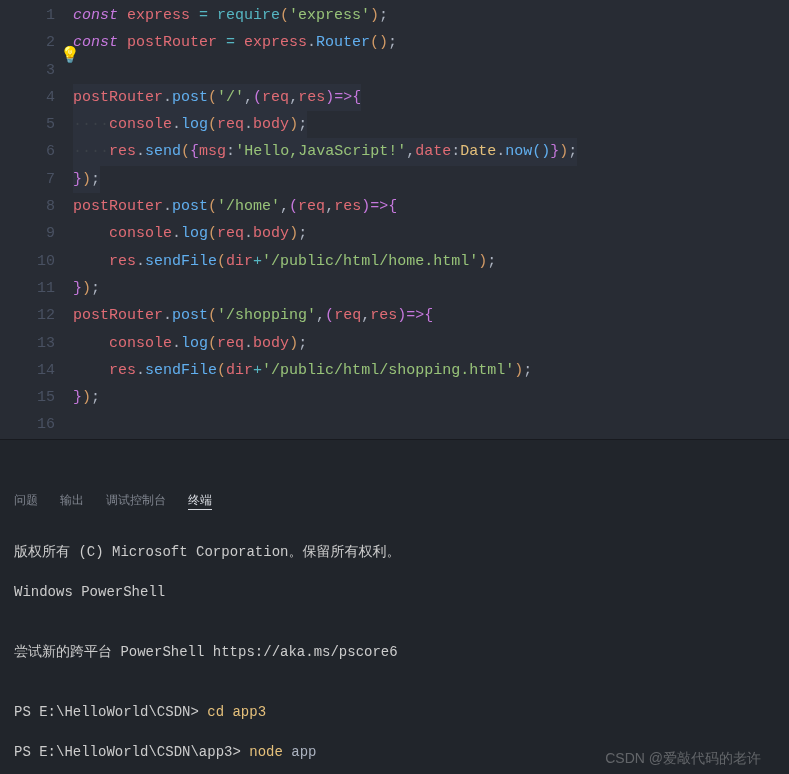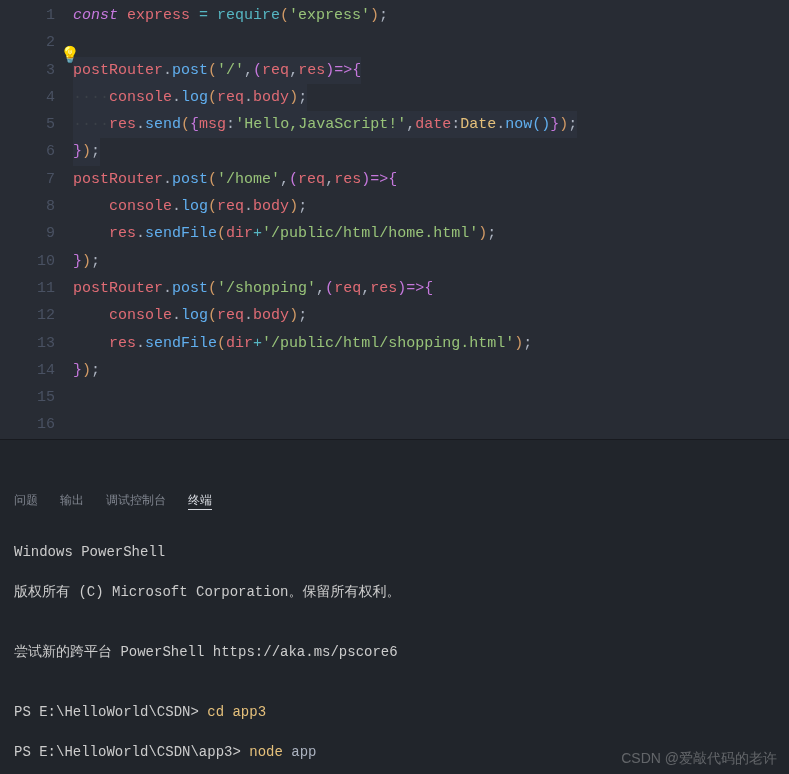--- a/index.html
+++ b/index.html
@@ -77,21 +77,21 @@
     font-size: 14px;
     line-height: 20px;
     color: #cccccc;
     white-space: pre;
     font-family: Consolas, 'Courier New', monospace;
   }
   .t-yellow { color: #e5c07b; }
   .t-gray { color: #abb2bf; }
   .watermark {
     position: absolute;
-    right: 12px;
+    right: 28px;
     bottom: 6px;
     color: rgba(220,220,220,0.35);
     font-family: "Microsoft YaHei", sans-serif;
     font-size: 14px;
   }
 </style>
 </head>
 <body>
 
 <div class="editor">
@@ -109,20 +109,21 @@
     <div>10</div>
     <div>11</div>
     <div>12</div>
     <div>13</div>
     <div>14</div>
     <div>15</div>
     <div>16</div>
   </div>
   <div class="code-lines">
     <div class="line"><span class="kw">const </span><span class="var">express</span><span class="op"> = </span><span class="call">require</span><span class="paren">(</span><span class="str">'express'</span><span class="paren">)</span><span class="punc">;</span></div>
+    <div class="line"><span class="kw">const </span><span class="var">postRouter</span><span class="op"> = </span><span class="var">express</span><span class="punc">.</span><span class="fn">Router</span><span class="paren">()</span><span class="punc">;</span></div>
     <div class="line"></div>
     <div class="line"><span class="bg-sel"><span class="var">postRouter</span><span class="punc">.</span><span class="fn">post</span><span class="paren">(</span><span class="str">'/'</span><span class="punc">,</span><span class="paren2">(</span><span class="var">req</span><span class="punc">,</span><span class="var">res</span><span class="paren2">)</span><span class="kw">=&gt;</span><span class="paren2">{</span></span></div>
     <div class="line"><span class="bg-sel"><span class="dots">····</span><span class="var">console</span><span class="punc">.</span><span class="fn">log</span><span class="paren">(</span><span class="var">req</span><span class="punc">.</span><span class="prop">body</span><span class="paren">)</span><span class="punc">;</span></span></div>
     <div class="line"><span class="bg-sel"><span class="dots">····</span><span class="var">res</span><span class="punc">.</span><span class="fn">send</span><span class="paren">(</span><span class="paren2">{</span><span class="prop">msg</span><span class="punc">:</span><span class="str">'Hello,JavaScript!'</span><span class="punc">,</span><span class="prop">date</span><span class="punc">:</span><span class="const2">Date</span><span class="punc">.</span><span class="fn">now</span><span class="fn">()</span><span class="paren2">}</span><span class="paren">)</span><span class="punc">;</span></span></div>
     <div class="line"><span class="bg-sel"><span class="paren2">}</span><span class="paren">)</span><span class="punc">;</span></span></div>
     <div class="line"><span class="var">postRouter</span><span class="punc">.</span><span class="fn">post</span><span class="paren">(</span><span class="str">'/home'</span><span class="punc">,</span><span class="paren2">(</span><span class="var">req</span><span class="punc">,</span><span class="var">res</span><span class="paren2">)</span><span class="kw">=&gt;</span><span class="paren2">{</span></div>
     <div class="line"><span>    </span><span class="var">console</span><span class="punc">.</span><span class="fn">log</span><span class="paren">(</span><span class="var">req</span><span class="punc">.</span><span class="prop">body</span><span class="paren">)</span><span class="punc">;</span></div>
     <div class="line"><span>    </span><span class="var">res</span><span class="punc">.</span><span class="fn">sendFile</span><span class="paren">(</span><span class="var">dir</span><span class="op">+</span><span class="str">'/public/html/home.html'</span><span class="paren">)</span><span class="punc">;</span></div>
     <div class="line"><span class="paren2">}</span><span class="paren">)</span><span class="punc">;</span></div>
     <div class="line"><span class="var">postRouter</span><span class="punc">.</span><span class="fn">post</span><span class="paren">(</span><span class="str">'/shopping'</span><span class="punc">,</span><span class="paren2">(</span><span class="var">req</span><span class="punc">,</span><span class="var">res</span><span class="paren2">)</span><span class="kw">=&gt;</span><span class="paren2">{</span></div>
@@ -133,22 +134,22 @@
 </div>
 
 <div class="panel">
   <div class="tabs">
     <span class="tab">问题</span>
     <span class="tab">输出</span>
     <span class="tab">调试控制台</span>
     <span class="tab active">终端</span>
   </div>
   <div class="terminal">
+<div>版权所有 (C) Microsoft Corporation。保留所有权利。</div>
 <div>Windows PowerShell</div>
-<div>版权所有 (C) Microsoft Corporation。保留所有权利。</div>
 <div></div>
 <div>尝试新的跨平台 PowerShell https://aka.ms/pscore6</div>
 <div></div>
 <div><span>PS E:\HelloWorld\CSDN&gt; </span><span class="t-yellow">cd app3</span></div>
 <div><span>PS E:\HelloWorld\CSDN\app3&gt; </span><span class="t-yellow">node </span><span class="t-gray">app</span></div>
 
 
 
 
 

